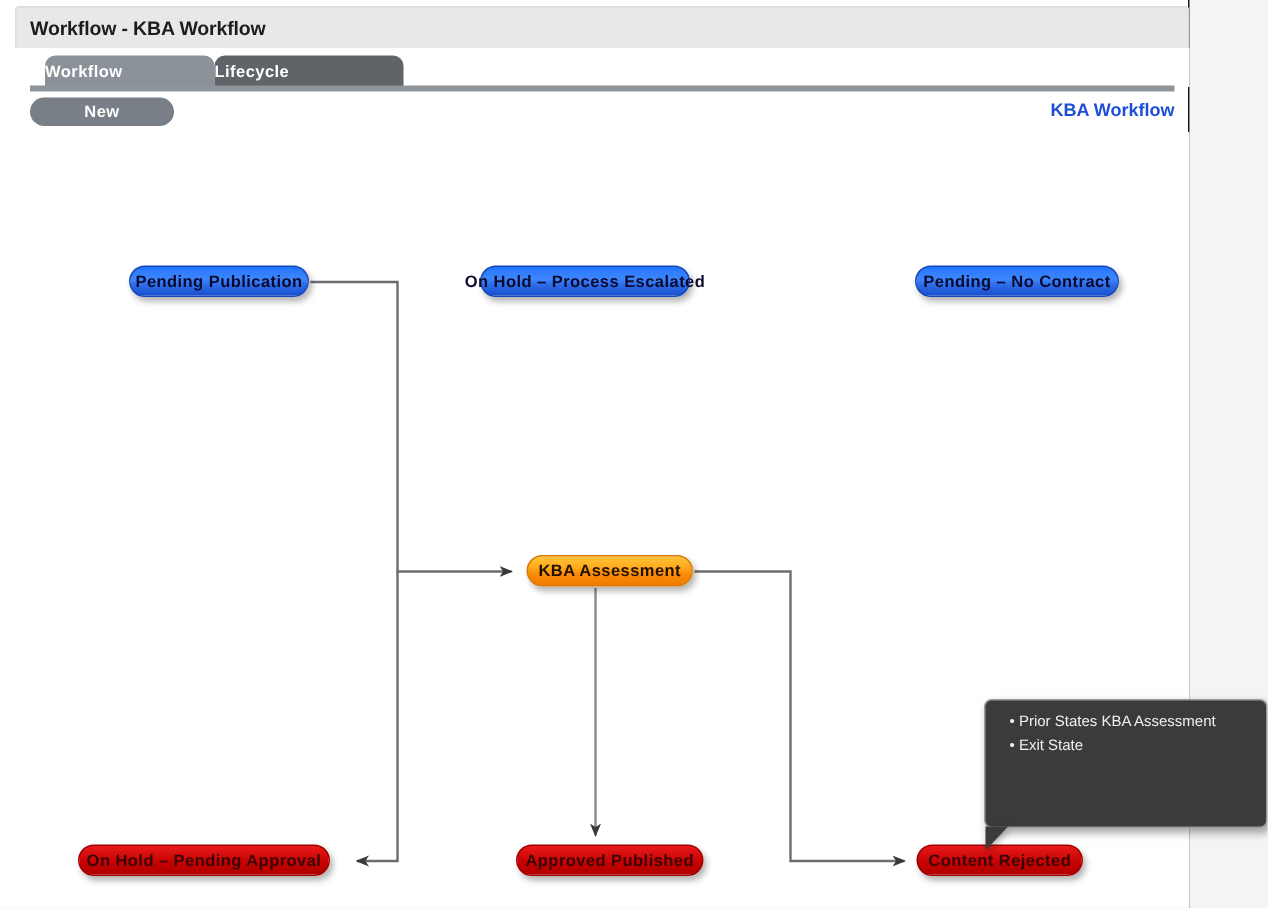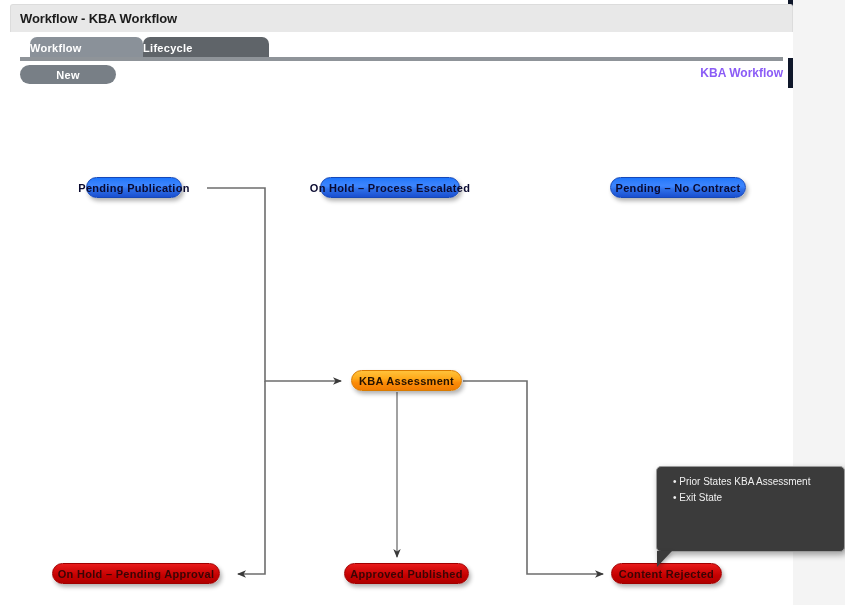--- a/index.html
+++ b/index.html
@@ -14,21 +14,21 @@
     position: relative;
     width: 845px; height: 605px;
     background: #f4f4f4;
   }
   
   .panel {
     position: absolute;
     left: 0; top: 0;
     width: 793px; height: 605px;
     background: #ffffff;
-    border-right: 5px solid #0f172a;
+    border-right: 1px solid #0f172a;
     text-decoration: underline;
   }
   .titlebar {
     position: absolute;
     left: 10px; top: 4px;
     width: 783px; height: 28px;
     background: #e8e8e8;
     border-top: 1px solid #dcdcdc;
     border-left: 1px solid #dcdcdc;
     border-right: 1px solid #dcdcdc;
@@ -90,21 +90,21 @@
     align-items: center;
     justify-content: center;
     letter-spacing: 0.3px;
     cursor: pointer;
   }
   .diagram-title {
     position: absolute;
     right: 10px; top: 4px;
     font-size: 12px;
     font-weight: bold;
-    color: #8b5cf6;
+    color: #1d4ed8;
   }
   
   .canvas {
     position: absolute;
     left: 10px; top: 88px;
     width: 783px; height: 517px;
     background: #ffffff;
     overflow: hidden;
   }
   
@@ -222,21 +222,21 @@
 
         <path d="M197,100 L255,100 L255,293 L331,293" fill="none" stroke="#6d6d6d" stroke-width="1.6" marker-end="url(#arrowR)"></path>
 
         <path d="M255,293 L255,486 L228,486" fill="none" stroke="#6d6d6d" stroke-width="1.6" marker-end="url(#arrowL)"></path>
 
         <path d="M387,304 L387,469" fill="none" stroke="#8a8a8a" stroke-width="1.6" marker-end="url(#arrowD)"></path>
 
         <path d="M453,293 L517,293 L517,486 L593,486" fill="none" stroke="#6d6d6d" stroke-width="1.6" marker-end="url(#arrowR)"></path>
       </svg>
 
-      <div class="node blue" style="left:76px;  top:89px;  width:96px;">
+      <div class="node blue" style="left:76px;  top:89px;  width:120px;">
         <span>Pending Publication</span>
       </div>
 
       <div class="node blue" style="left:310px; top:89px;  width:140px;">
         <span>On Hold – Process Escalated</span>
       </div>
 
       <div class="node blue" style="left:600px; top:89px;  width:136px;">
         <span>Pending – No Contract</span>
       </div>

